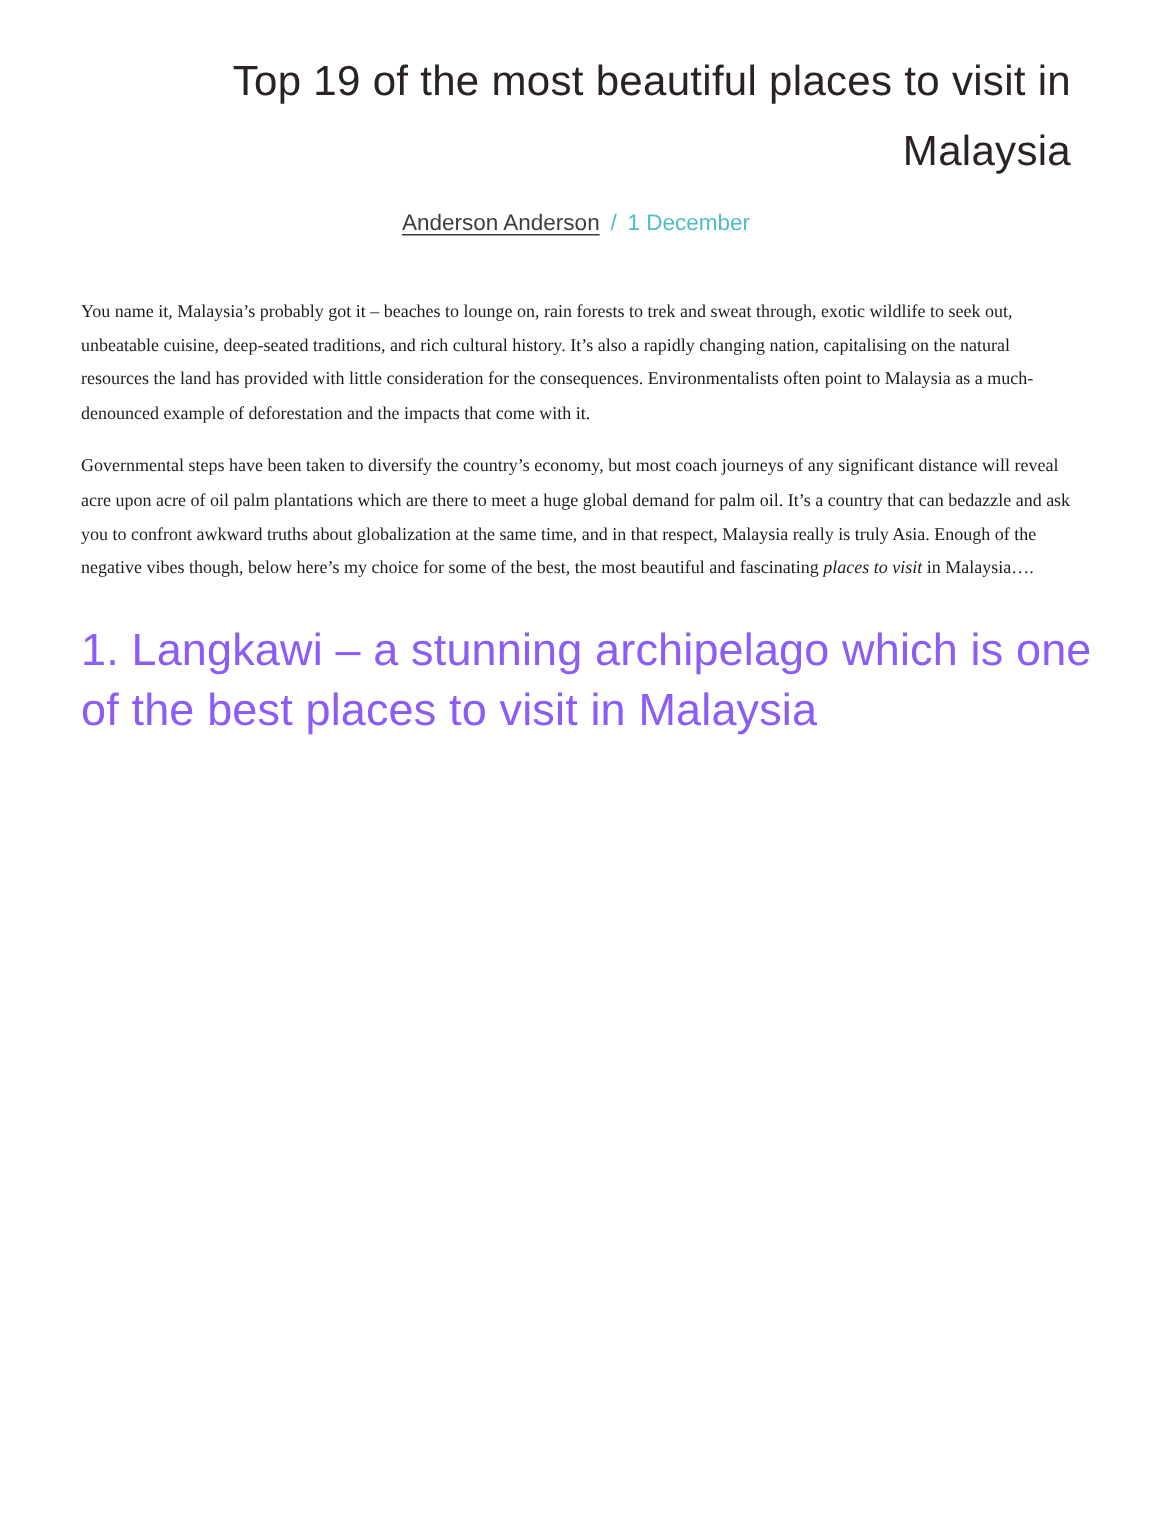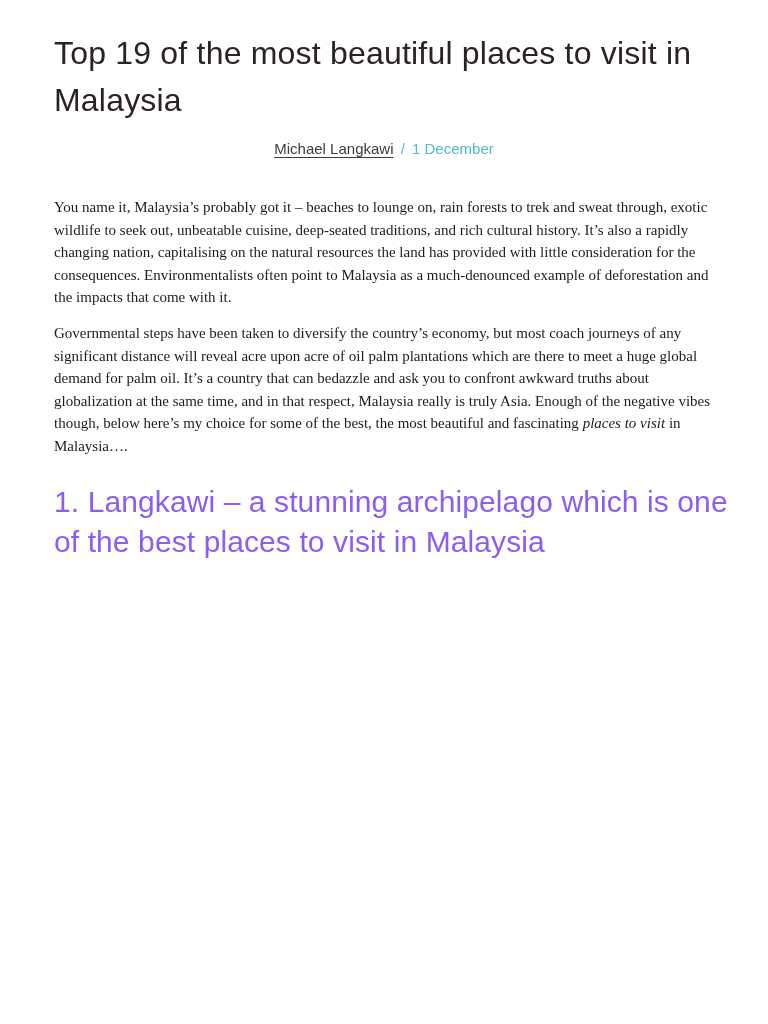--- a/index.html
+++ b/index.html
@@ -15,24 +15,24 @@
     overflow: hidden;
     font-family: "Liberation Sans", sans-serif;
   }
   .content {
     width: 660px;
     margin: 0 auto;
   }
   h1.article-title {
     margin: 30px 0 0 0;
     font-family: "Liberation Sans", sans-serif;
-    font-size: 32px;
+    font-size: 28px;
     font-weight: 400;
     line-height: 47px;
-    text-align: left;
+    text-align: right;
     color: #2a2322;
     letter-spacing: 0.2px;
   }
   .byline {
     margin-top: 15px;
     text-align: center;
     font-size: 15px;
     line-height: 20px;
     color: #3c3c3c;
   }
@@ -45,21 +45,21 @@
   .byline .sep {
     color: #4fbdc7;
     margin: 0 3px;
   }
   .byline .date {
     color: #4fbdc7;
     margin-top: 44px;
   }
   p.body-para {
     font-family: "Liberation Serif", serif;
-    font-size: 15px;
+    font-size: 12px;
     line-height: 22.6px;
     color: #1c1c1c;
     margin: 0;
     text-align: left;
   }
   p.body-para.first {
     margin-top: 37px;
   }
   p.body-para.second {
     margin-top: 13px;
@@ -80,21 +80,21 @@
 </style>
 </head>
 <body>
 
 <div class="page">
   <div class="content">
 
     <h1 class="article-title">Top 19 of the most beautiful places to visit in Malaysia</h1>
 
     <div class="byline">
-      <a class="author" href="#">Michael Langkawi</a>
+      <a class="author" href="#">Anderson Anderson</a>
       <span class="sep">/</span>
       <span class="date">1 December</span>
     </div>
 
     <p class="body-para first">You name it, Malaysia’s probably got it – beaches to lounge on, rain forests to trek and sweat through, exotic wildlife to seek out, unbeatable cuisine, deep-seated traditions, and rich cultural history. It’s also a rapidly changing nation, capitalising on the natural resources the land has provided with little consideration for the consequences. Environmentalists often point to Malaysia as a much-denounced example of deforestation and the impacts that come with it.</p>
 
     <p class="body-para second"><span>Governmental steps have been taken to diversify the country’s economy, but most coach journeys of any significant distance will reveal acre upon acre of oil palm plantations which are there to meet a huge global demand for palm oil. It’s a country that can bedazzle and ask you to confront awkward truths about globalization at the same time, and in that respect, Malaysia really is truly Asia. Enough of the negative vibes though, below here’s my choice for some of the best, the most beautiful and fascinating </span><em>places to visit</em><span> in Malaysia….</span></p>
 
     <h2 class="section-heading">1. Langkawi – a stunning archipelago which is one of the best places to visit in Malaysia</h2>
 

